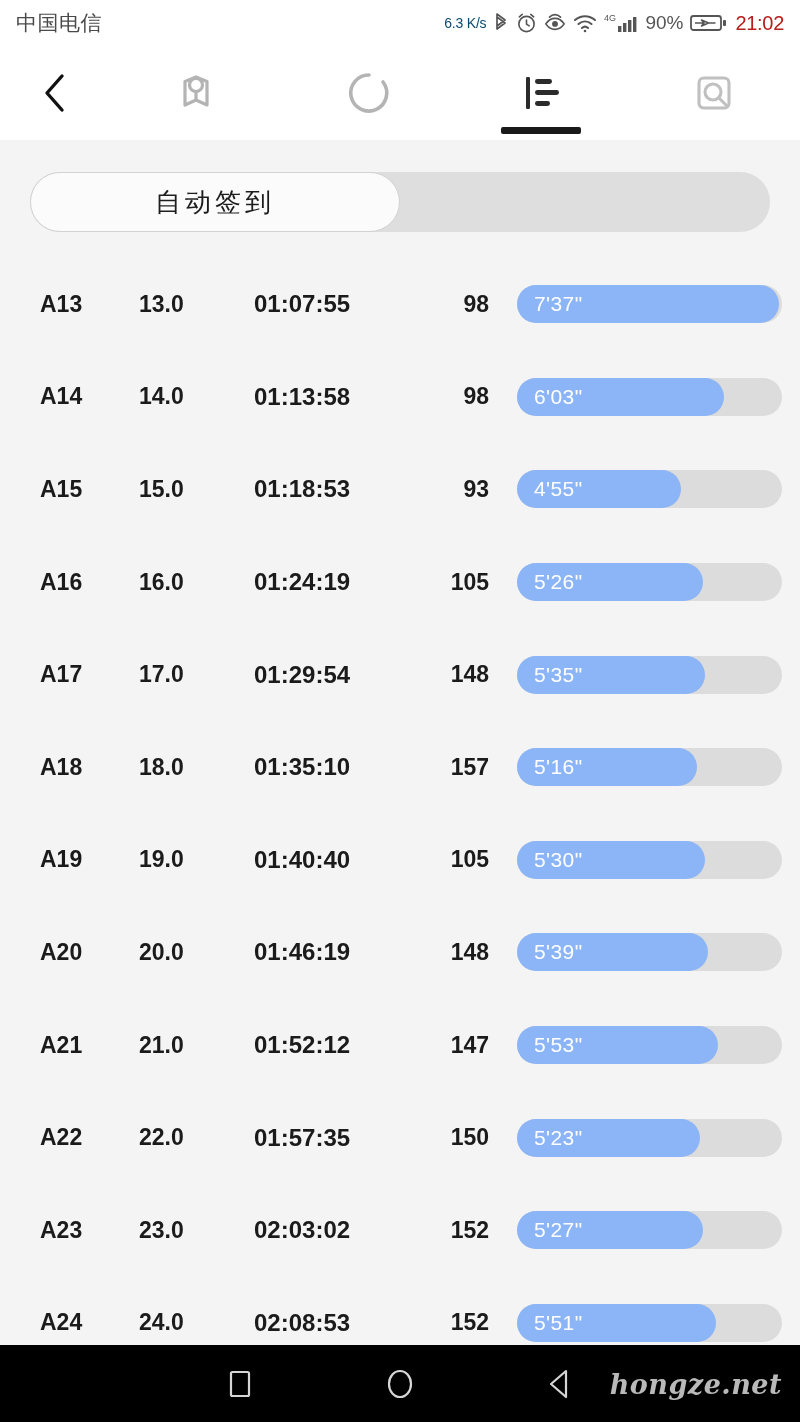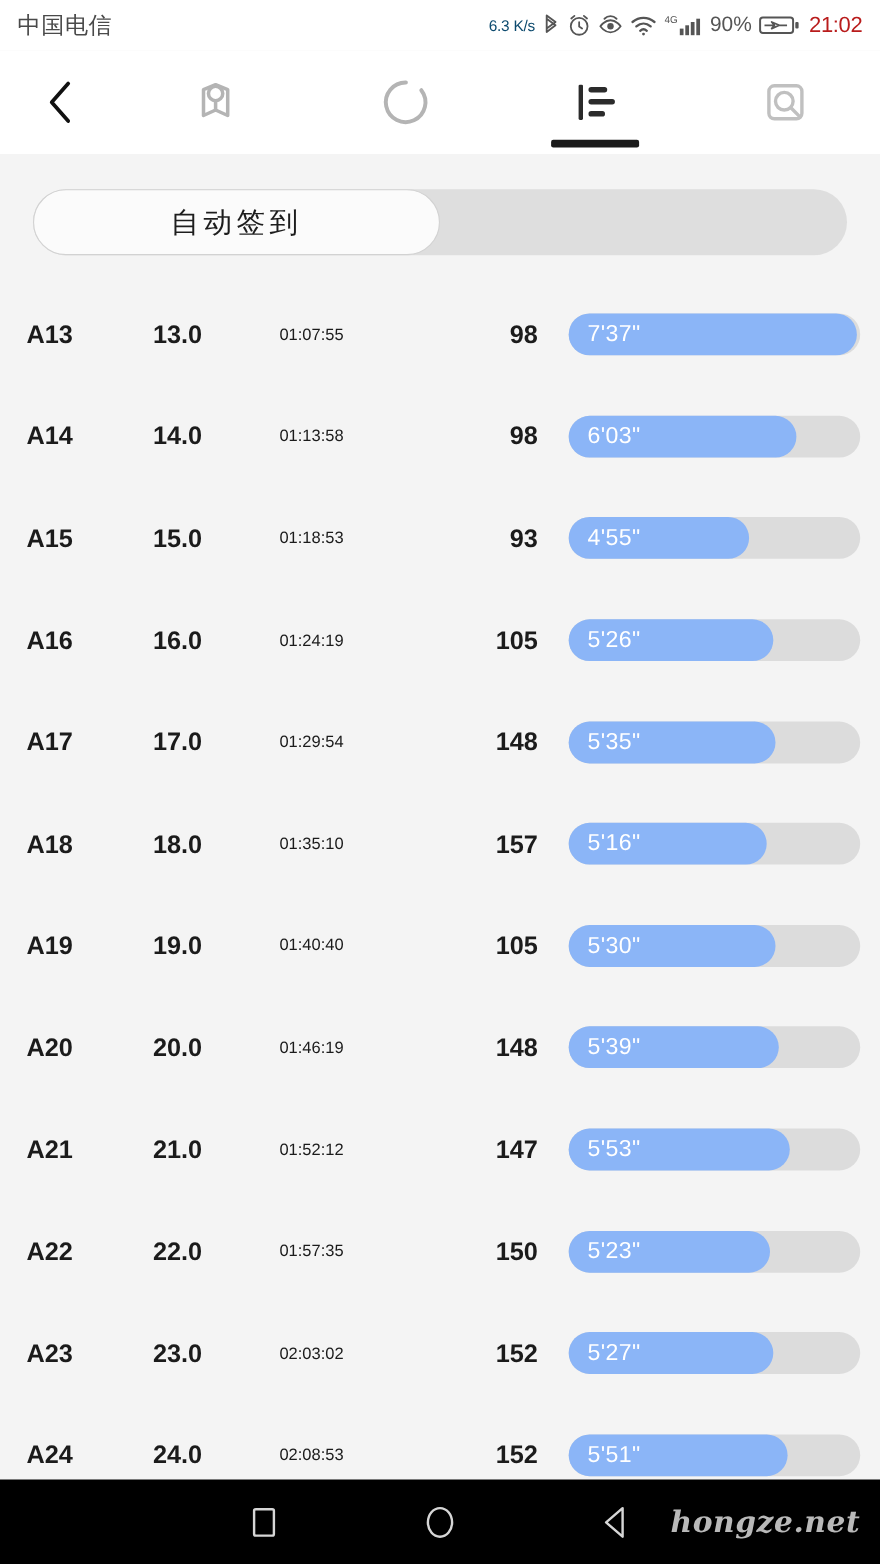--- a/index.html
+++ b/index.html
@@ -63,23 +63,23 @@
 
   
   .list {
     position: absolute; top: 258px; left: 0; width: 800px; height: 1087px;
     overflow: hidden;
   }
   .row {
     position: relative; height: 92.6px;
     display: flex; align-items: center;
   }
-  .c-label { width: 115px; padding-left: 24px; font-size: 23px; font-weight: 700; color: #1b1b1b; }
+  .c-label { width: 115px; padding-left: 40px; font-size: 23px; font-weight: 700; color: #1b1b1b; }
   .c-dist  { width: 115px; font-size: 23px; font-weight: 700; color: #1b1b1b; margin-left: 24px; }
-  .c-time  { width: 150px; font-size: 15px; font-weight: 400; color: #1b1b1b; }
+  .c-time  { width: 150px; font-size: 24px; font-weight: 700; color: #1b1b1b; }
   .c-hr    { width: 85px;  font-size: 23px; font-weight: 700; color: #1b1b1b; text-align: right; }
   .c-bar   { flex: 1; padding-left: 28px; padding-right: 18px; }
 
   .track {
     position: relative; width: 100%; height: 38px;
     background: #dcdcdc; border-radius: 19px;
   }
   .fill {
     position: absolute; top: 0; left: 0; height: 38px;
     background: #8bb5f7; border-radius: 19px;

